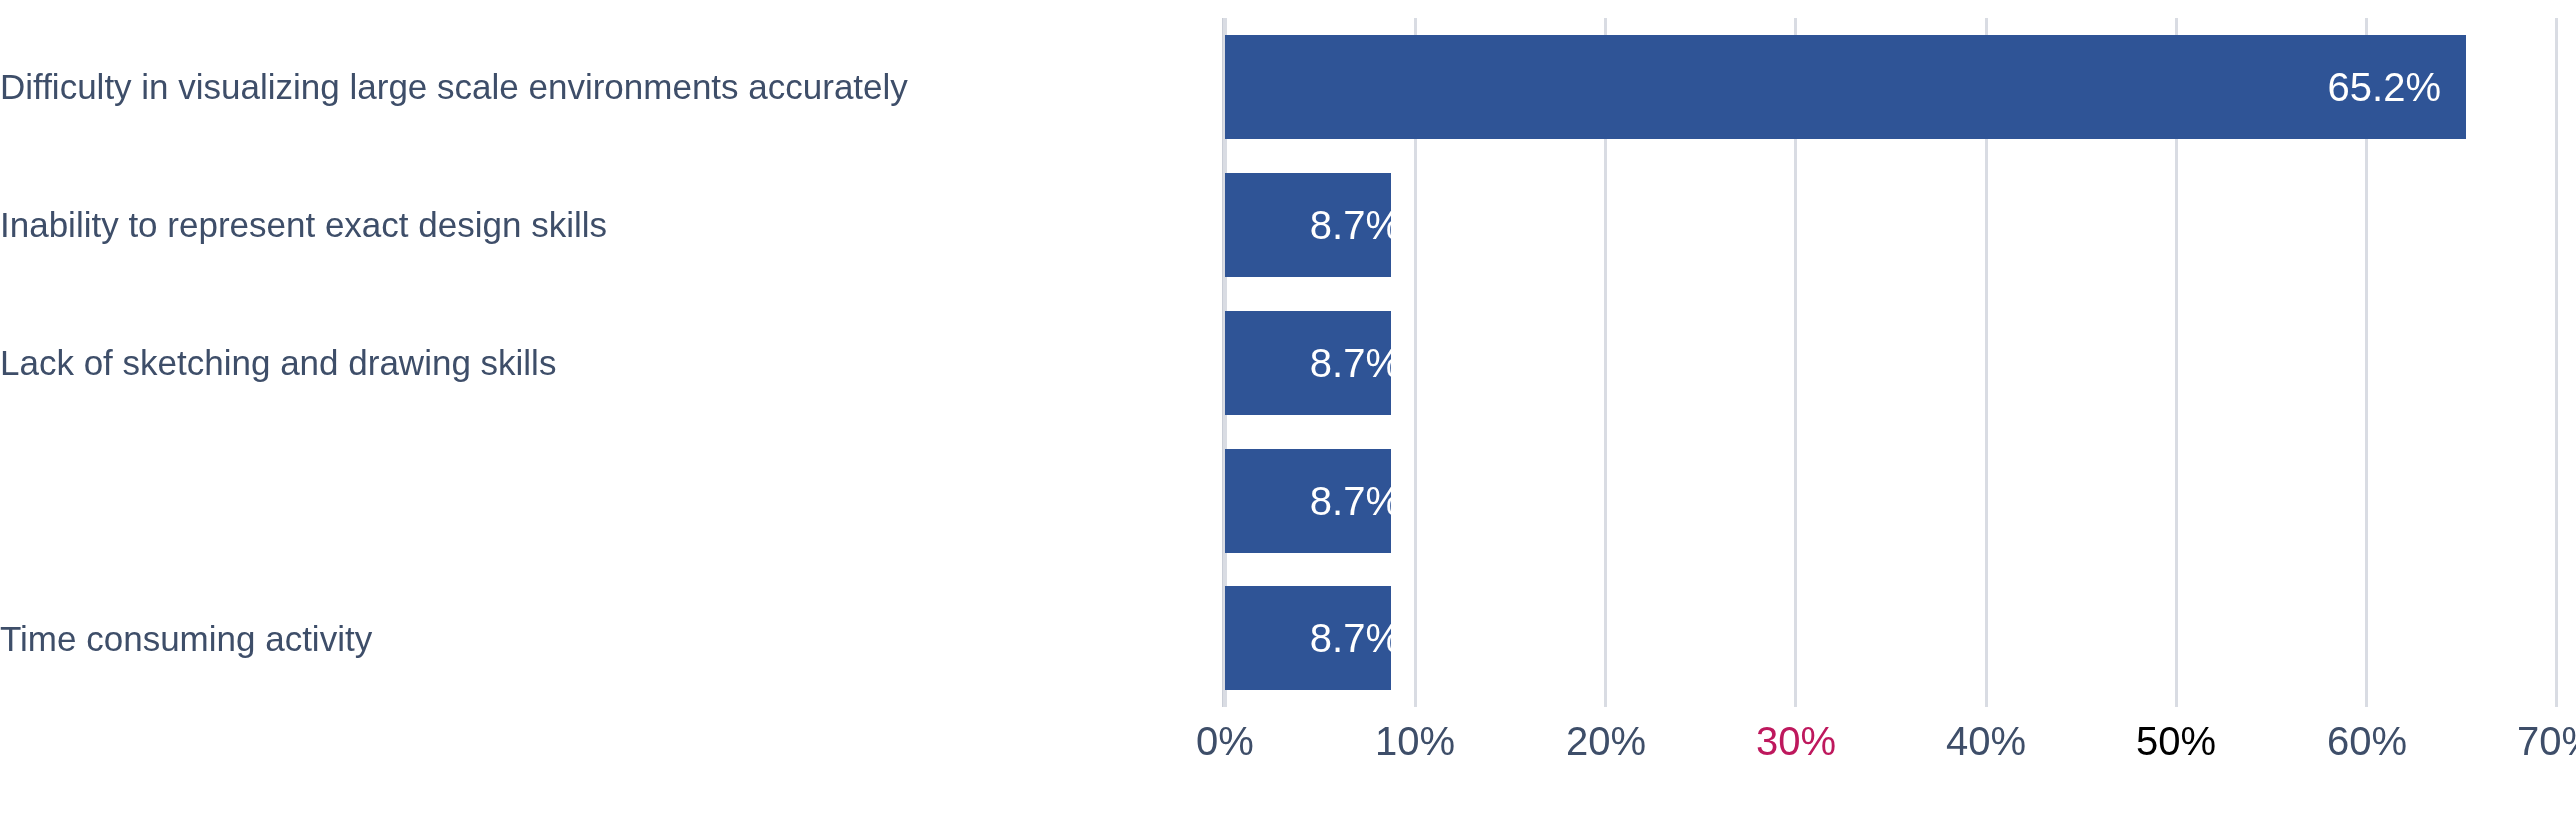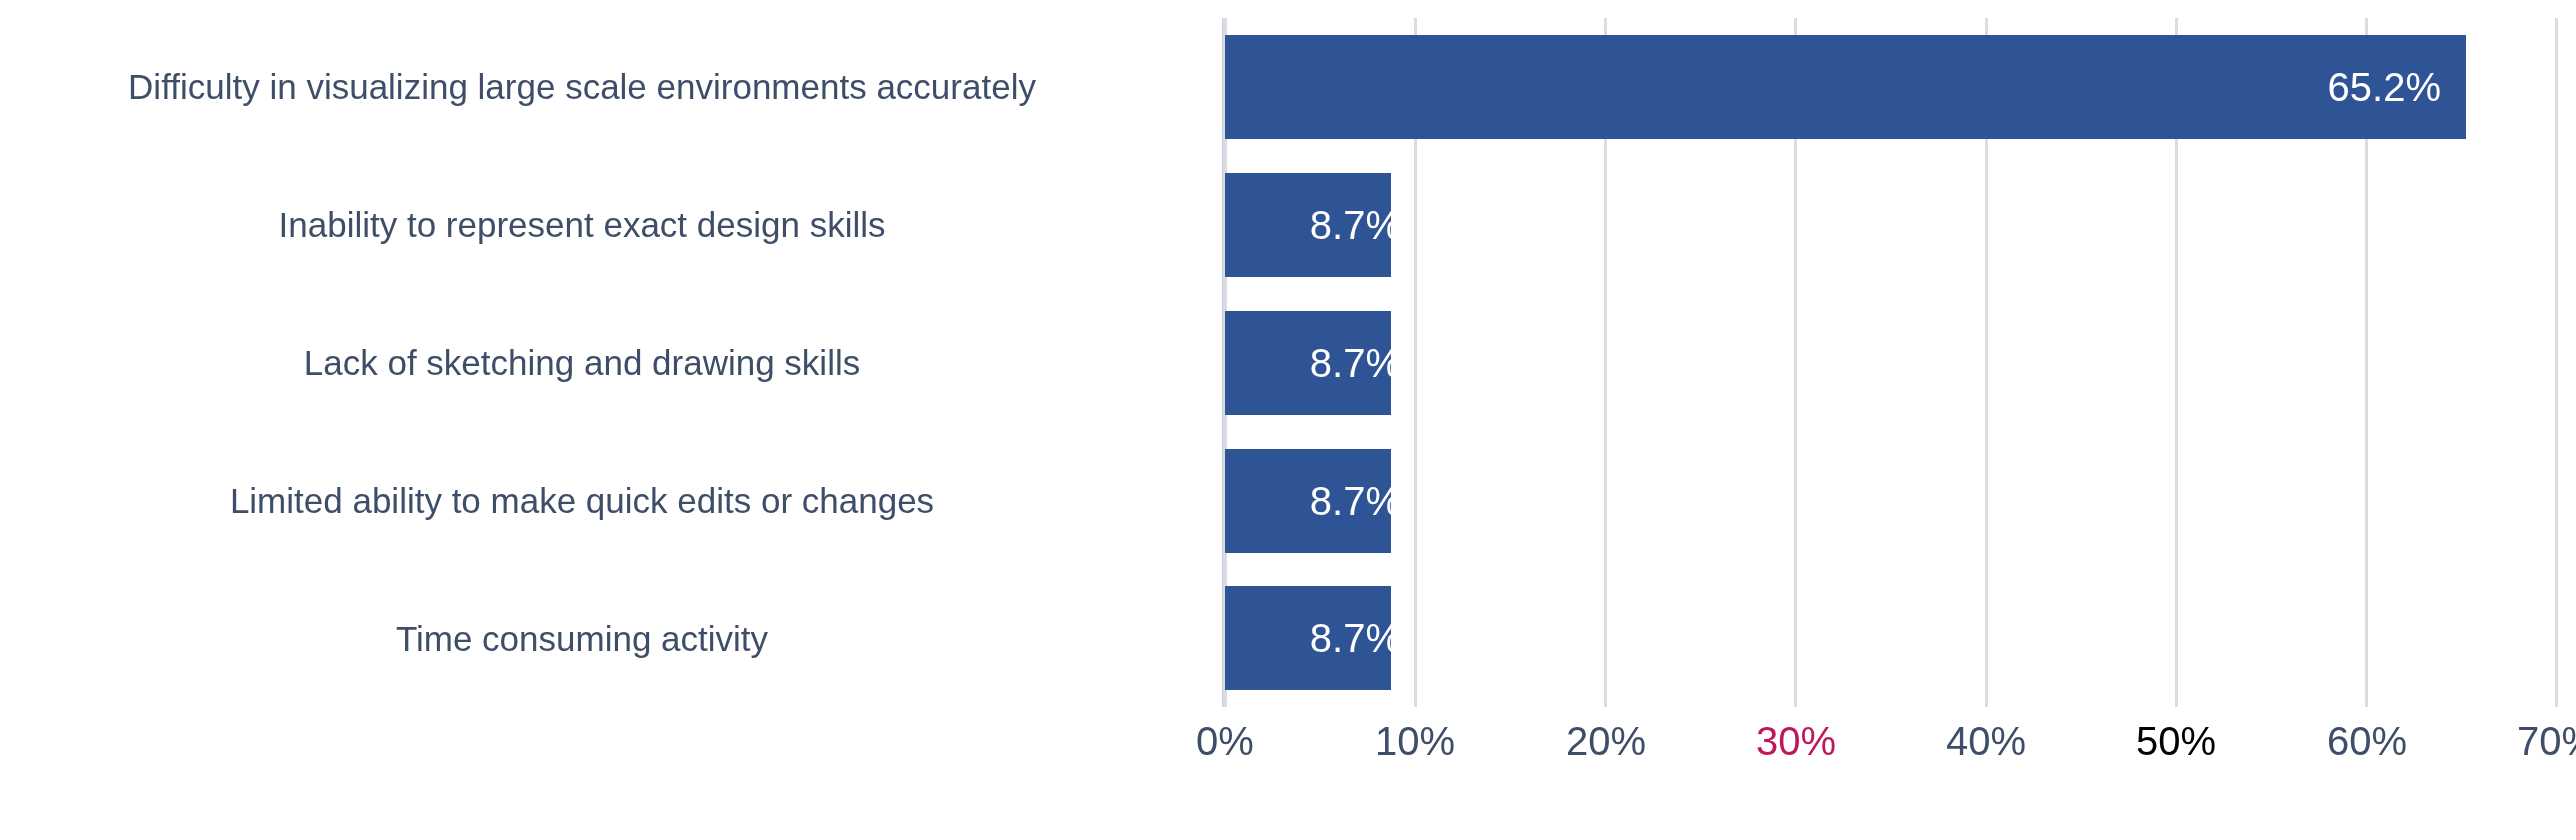--- a/index.html
+++ b/index.html
@@ -26,21 +26,21 @@
     position: absolute;
     left: 0px;
     top: 17.6px;
     width: 1202px;
     height: 689px;
   }
   .cat-label {
     position: absolute;
     right: 38px;
     width: 1164px;
-    text-align: center;
+    text-align: left;
     color: #3E4E69;
     font-size: 35px;
     line-height: 1;
     font-family: "Liberation Sans", sans-serif;
     white-space: nowrap;
   }
 
   
   .plot {
     position: absolute;
@@ -110,21 +110,20 @@
 </style>
 </head>
 <body>
 
 <div id="chart-root">
 
   <div class="cat-labels">
     <div class="cat-label" style="top: 51px; color: rgb(62, 78, 105);">Difficulty in visualizing large scale environments accurately</div>
     <div class="cat-label" style="top: 327px; color: rgb(62, 78, 105);">Lack of sketching and drawing skills</div>
     <div class="cat-label" style="top: 189px; color: rgb(62, 78, 105);">Inability to represent exact design skills</div>
-    <div class="cat-label" style="top: 465px; color: rgb(62, 78, 105);">Limited ability to make quick edits or changes</div>
     <div class="cat-label" style="top: 603px; color: rgb(62, 78, 105); margin-left: 35px;">Time consuming activity</div>
   </div>
 
   <div class="plot">
     <div class="axisline" style="height: 689px; background: rgb(201, 205, 214);"></div>
 
     <div class="gridline" style="left: -1.6px; height: 689px; background: rgb(217, 220, 227);"></div>
     <div class="gridline" style="left: 189px; height: 689px; background: rgb(217, 220, 227);"></div>
     <div class="gridline" style="left: 379px; height: 689px; background: rgb(217, 220, 227);"></div>
     <div class="gridline" style="left: 569px; height: 689px; background: rgb(217, 220, 227);"></div>

